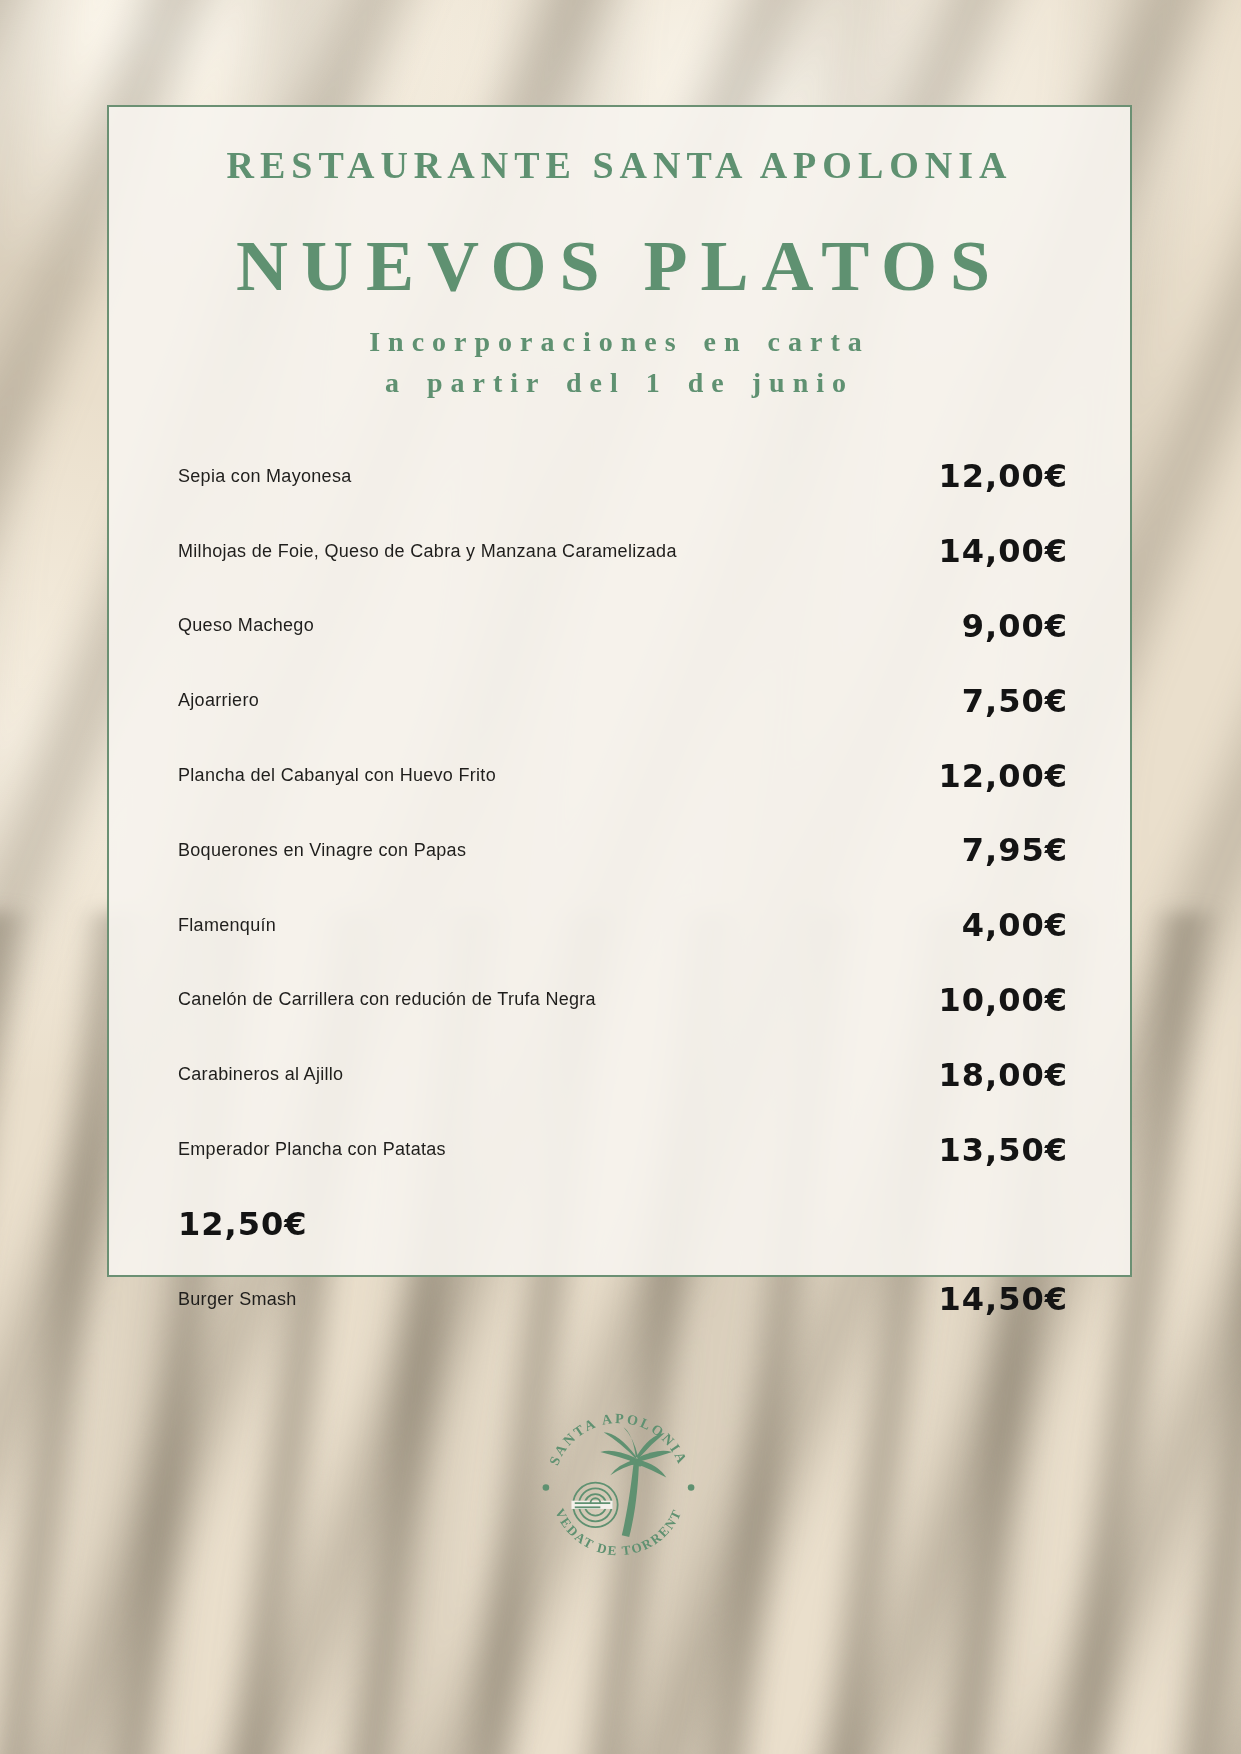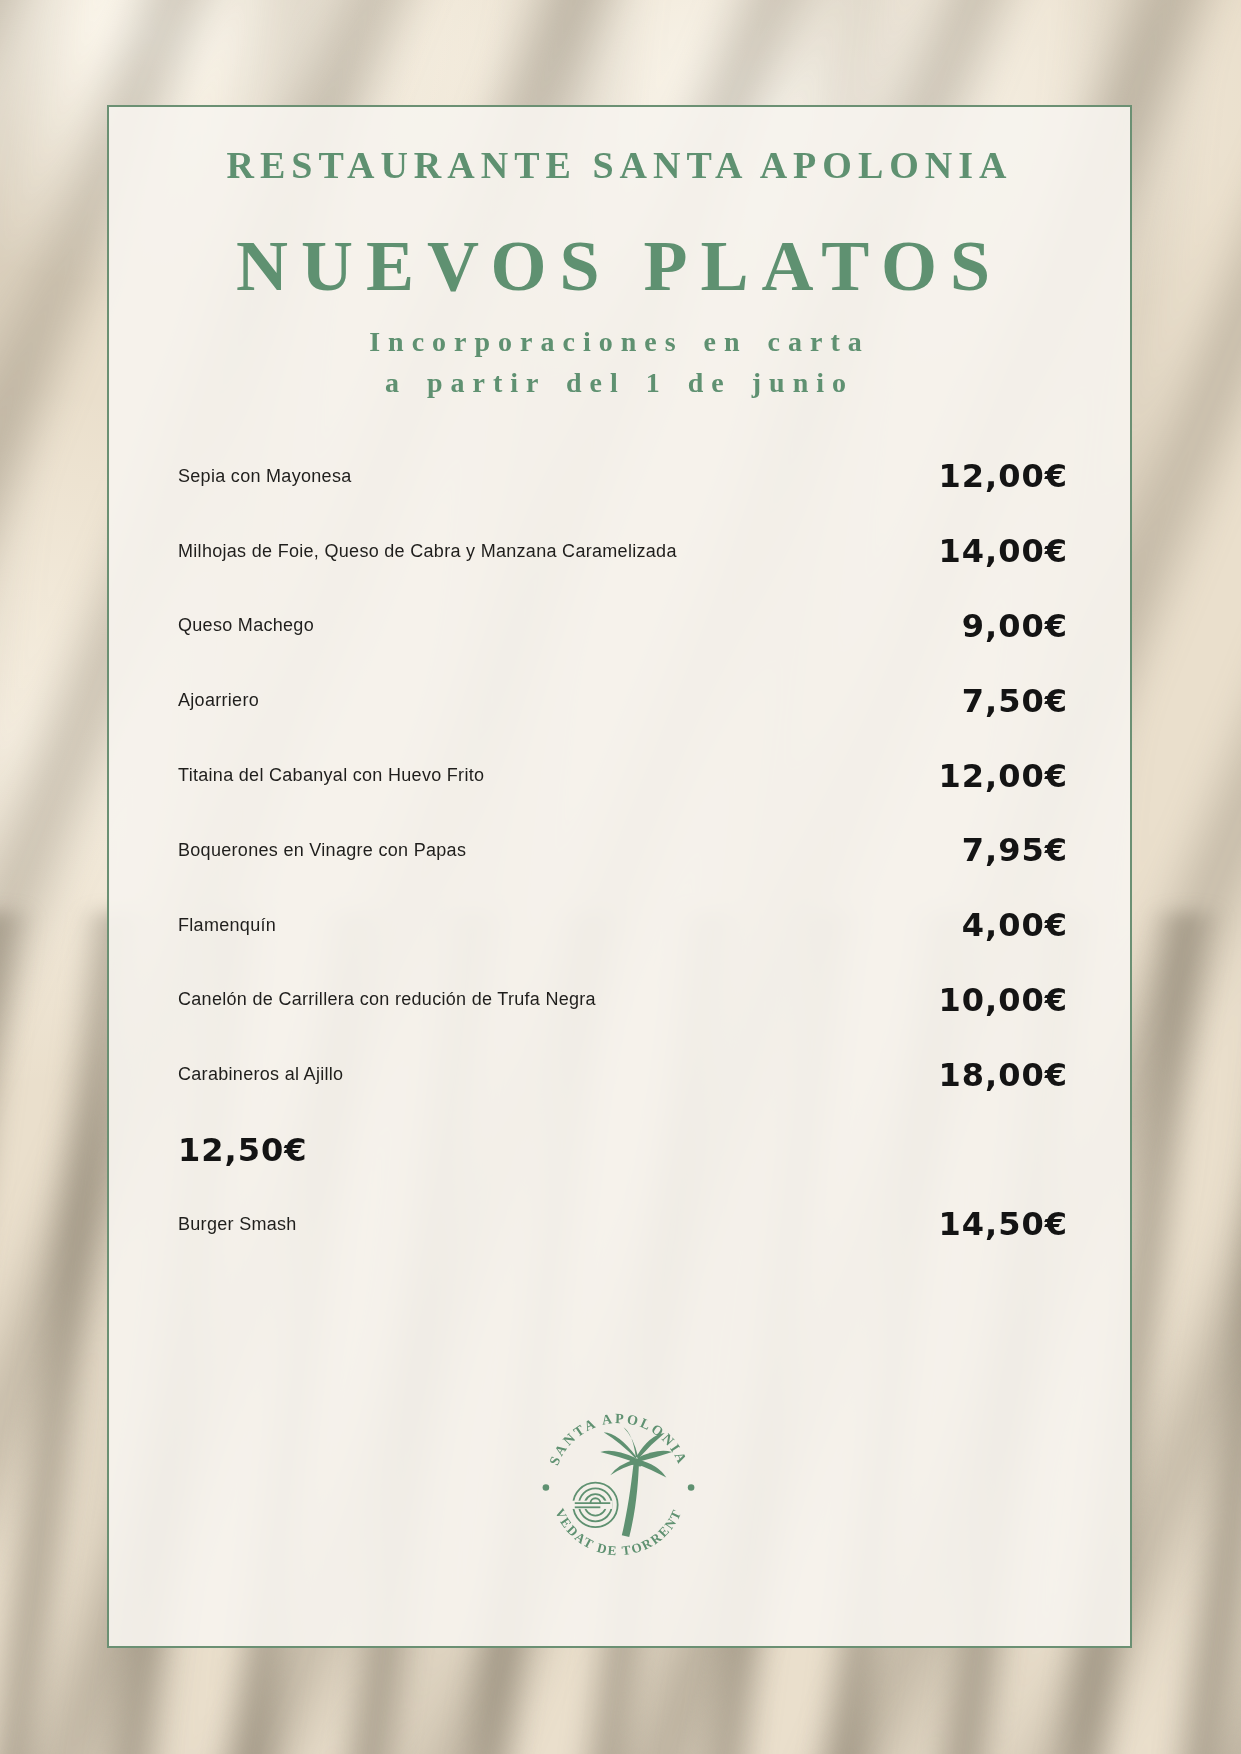--- a/index.html
+++ b/index.html
@@ -46,21 +46,21 @@
     background-image:
       repeating-linear-gradient(97deg,
         rgba(110,101,84,0) 0px,
         rgba(110,101,84,0.42) 38px,
         rgba(110,101,84,0) 76px,
         rgba(110,101,84,0) 118px);
   }
   .card{
     position:absolute; z-index:2;
     left:107px; top:105px;
-    width:1025px; height:1543px;
+    width:1025px; height:1172px;
     background:var(--card-bg);
     border:2px solid var(--border-green);
   }
   .brand{
     position:absolute; top:38px; left:0; right:0;
     text-align:center;
     font-family:"Liberation Serif", serif;
     font-weight:700;
     font-size:38px; line-height:40px;
     letter-spacing:6px;
@@ -143,38 +143,42 @@
       </div>
       <div class="menu-row">
         <span class="dish-name">Queso Machego</span>
         <span class="dish-price">9,00€</span>
       </div>
       <div class="menu-row">
         <span class="dish-name">Ajoarriero</span>
         <span class="dish-price">7,50€</span>
       </div>
       <div class="menu-row">
-        <span class="dish-name">Titaina del Cabanyal con Huevo Frito</span>
+        <span class="dish-name">Plancha del Cabanyal con Huevo Frito</span>
         <span class="dish-price">12,00€</span>
       </div>
       <div class="menu-row">
         <span class="dish-name">Boquerones en Vinagre con Papas</span>
         <span class="dish-price">7,95€</span>
       </div>
       <div class="menu-row">
         <span class="dish-name">Flamenquín</span>
         <span class="dish-price">4,00€</span>
       </div>
       <div class="menu-row">
         <span class="dish-name">Canelón de Carrillera con redución de Trufa Negra</span>
         <span class="dish-price">10,00€</span>
       </div>
       <div class="menu-row">
         <span class="dish-name">Carabineros al Ajillo</span>
         <span class="dish-price">18,00€</span>
+      </div>
+      <div class="menu-row">
+        <span class="dish-name">Emperador Plancha con Patatas</span>
+        <span class="dish-price">13,50€</span>
       </div>
       <div class="menu-row">
         <span class="dish-price">12,50€</span>
       </div>
       <div class="menu-row">
         <span class="dish-name">Burger Smash</span>
         <span class="dish-price">14,50€</span>
       </div>
     </div>
 

